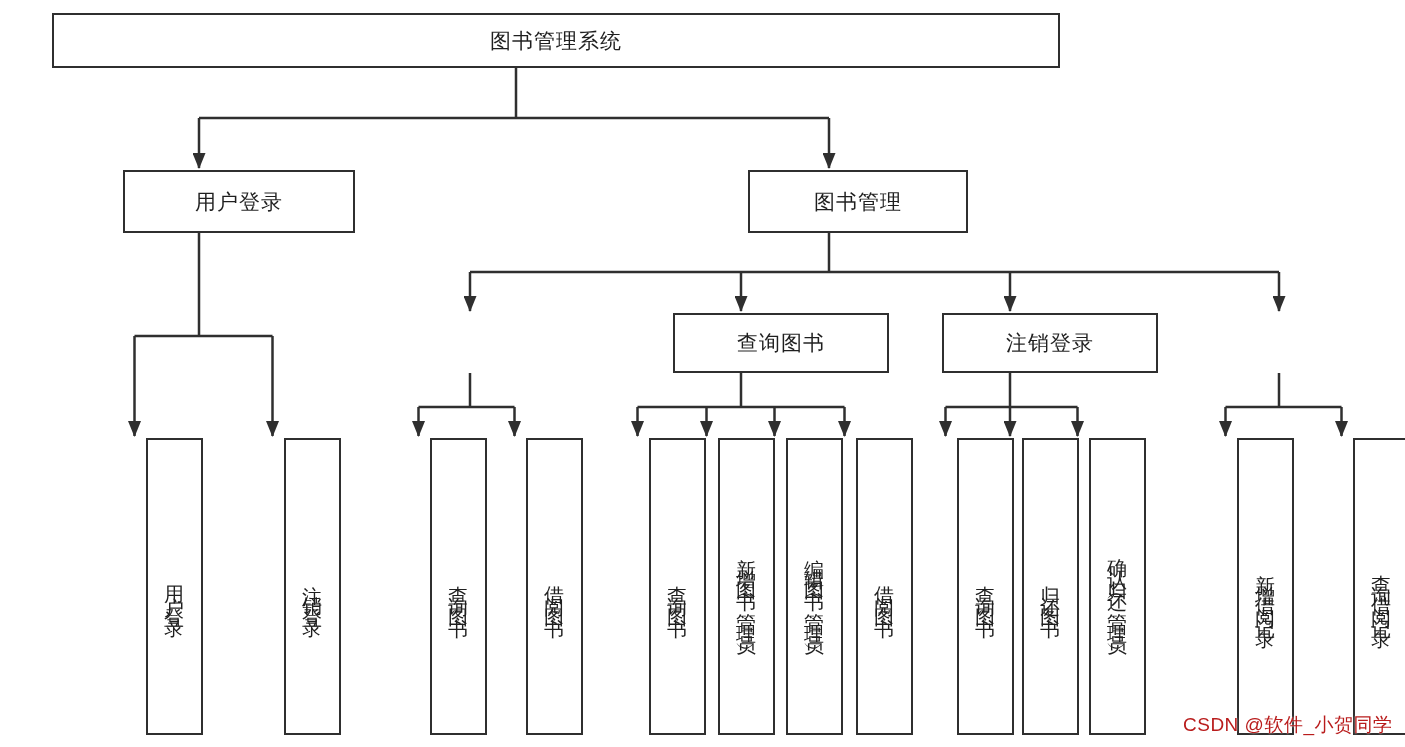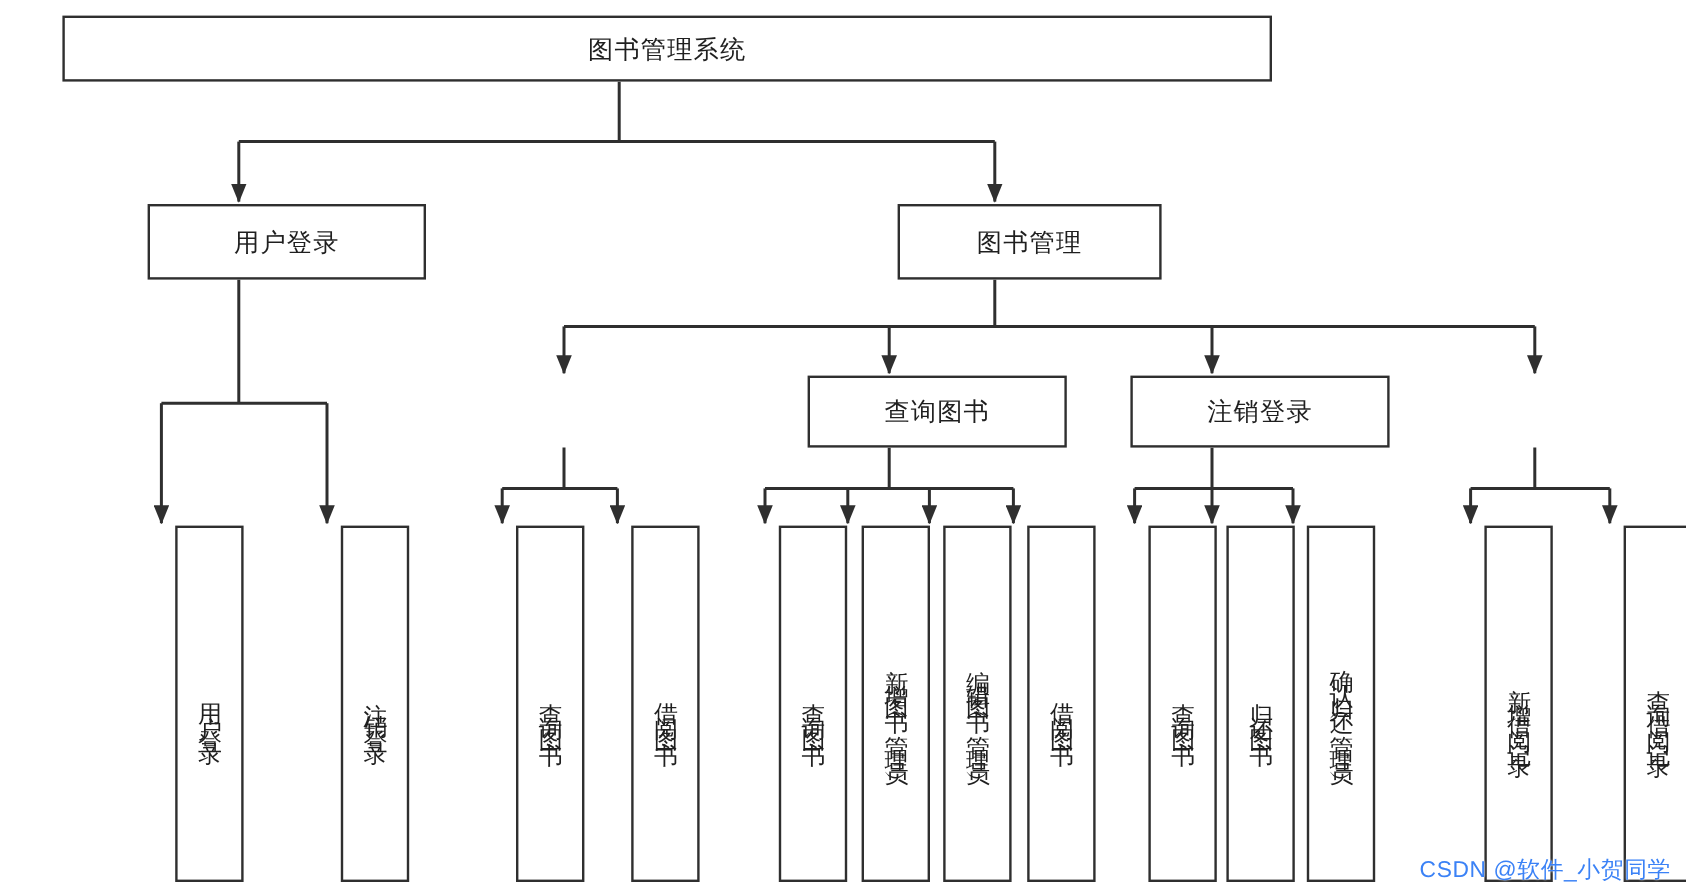--- a/index.html
+++ b/index.html
@@ -18,21 +18,21 @@
   .l2{top:170px;height:63px;}
   .l3{top:313px;height:60px;width:216px;}
   .vbox{top:438px;height:297px;width:57px;}
   .vt{
     writing-mode:vertical-rl;text-orientation:mixed;white-space:nowrap;
     font-size:20px;letter-spacing:11px;line-height:1;color:#1f1f1f;
     padding-top:11px;
   }
   .watermark{
     position:absolute;left:1183px;top:712px;z-index:5;
-    font-size:19px;color:#3b82f6;letter-spacing:0.5px;
+    font-size:19px;color:#b91c1c;letter-spacing:0.5px;
     text-shadow:0 0 2px #ffffff;
   }
 </style>
 </head>
 <body>
 
 <div class="stage">
 
   <svg class="wires" width="1405" height="747" viewBox="0 0 1405 747">
     <defs>

